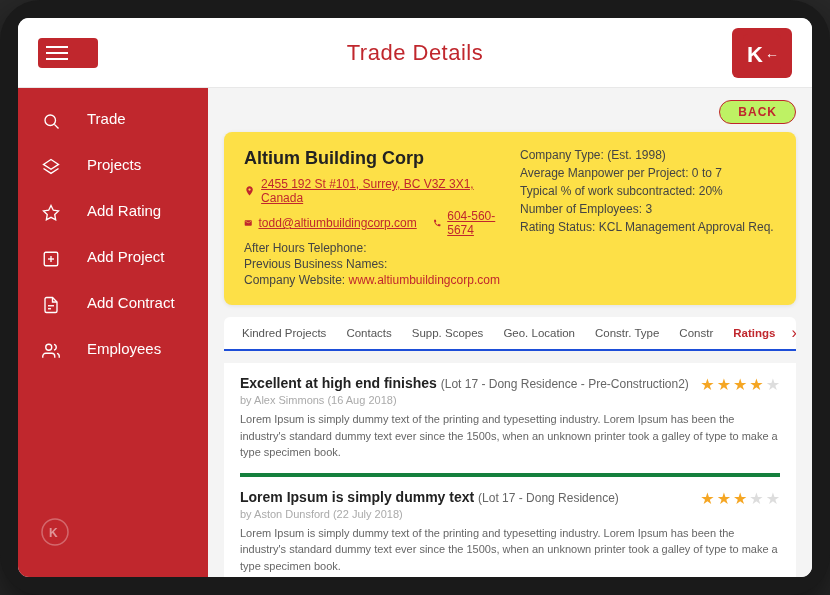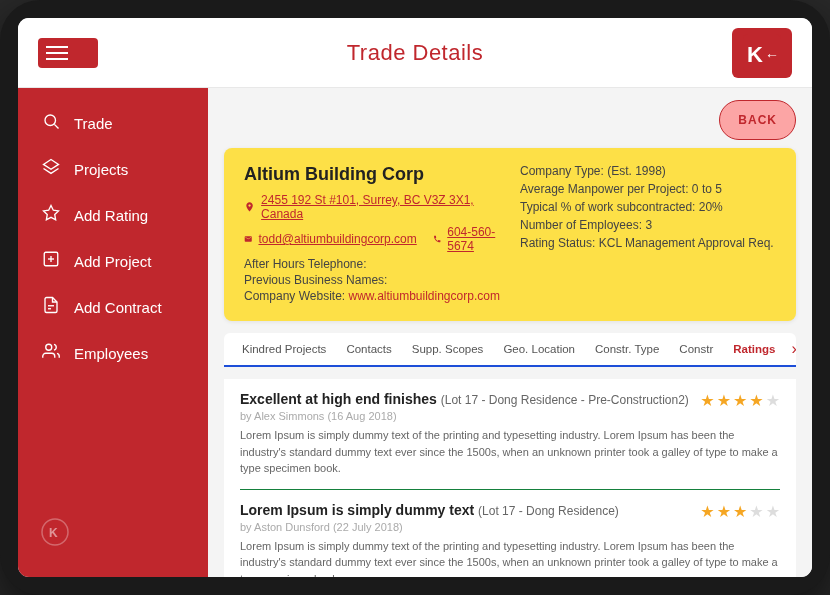--- a/index.html
+++ b/index.html
@@ -82,22 +82,22 @@
     .sidebar {
       width: 190px;
       background: #c0272d;
       display: flex;
       flex-direction: column;
       padding: 10px 0;
       flex-shrink: 0;
     }
     .sidebar-item {
       display: flex;
-      align-items: flex-end;
-      gap: 12px;
+      align-items: flex-start;
+      gap: 25px;
       padding: 12px 22px;
       color: #fff;
       cursor: pointer;
       font-size: 15px;
       font-weight: 400;
     }
     .sidebar-item .icon { width: 22px; height: 22px; display: flex; align-items: center; justify-content: center; }
     .sidebar-item svg { fill: none; stroke: #fff; stroke-width: 1.8; }
     .sidebar-bottom {
       margin-top: auto;
@@ -113,23 +113,23 @@
     }
     
     .back-btn-row {
       display: flex;
       justify-content: flex-end;
       margin-bottom: 8px;
     }
     .back-btn {
       border: 1.5px solid #c0272d;
       color: #c0272d;
-      background: #fca5a5;
+      background: #bef264;
       border-radius: 20px;
-      padding: 12px 18px;
+      padding: 4px 18px;
       font-size: 12px;
       font-weight: 600;
       letter-spacing: 1px;
       cursor: pointer;
     }
     
     .company-card {
       background: #fde047;
       border-radius: 8px;
       padding: 16px 20px;
@@ -204,21 +204,21 @@
       cursor: pointer;
     }
     
     .reviews-container {
       background: #fff;
       border-radius: 0 0 6px 6px;
       padding: 0 16px;
     }
     .review-item {
       padding: 12px 0;
-      border-bottom: 1px solid #15803d;
+      border-bottom: 4px solid #15803d;
     }
     .review-item:last-child { border-bottom: none; }
     .review-title {
       font-size: 14px;
       color: #222;
       margin-bottom: 3px;
     }
     .review-title strong { font-weight: 700; }
     .review-title .lot-tag { font-size: 12px; color: #666; font-weight: 400; }
     .review-meta {
@@ -372,21 +372,21 @@
               <a>604-560-5674</a>
             </div>
             <div class="company-text-row">After Hours Telephone:</div>
             <div class="company-text-row">Previous Business Names:</div>
             <div class="company-text-row">
               <span>Company Website:</span> <a style="color:#c0272d;font-size:12px;">www.altiumbuildingcorp.com</a>
             </div>
           </div>
           <div class="company-right">
             <div class="company-stat">Company Type:  (Est. 1998)</div>
-            <div class="company-stat">Average Manpower per Project: 0 to 5</div>
+            <div class="company-stat">Average Manpower per Project: 0 to 7</div>
             <div class="company-stat">Typical % of work subcontracted: 20%</div>
             <div class="company-stat">Number of Employees: 3</div>
             <div class="company-stat">Rating Status: KCL Management Approval Req.</div>
           </div>
         </div>
 
         <div class="tabs-bar">
           <div class="tab-item">Kindred Projects</div>
           <div class="tab-item">Contacts</div>
           <div class="tab-item">Supp. Scopes</div>

